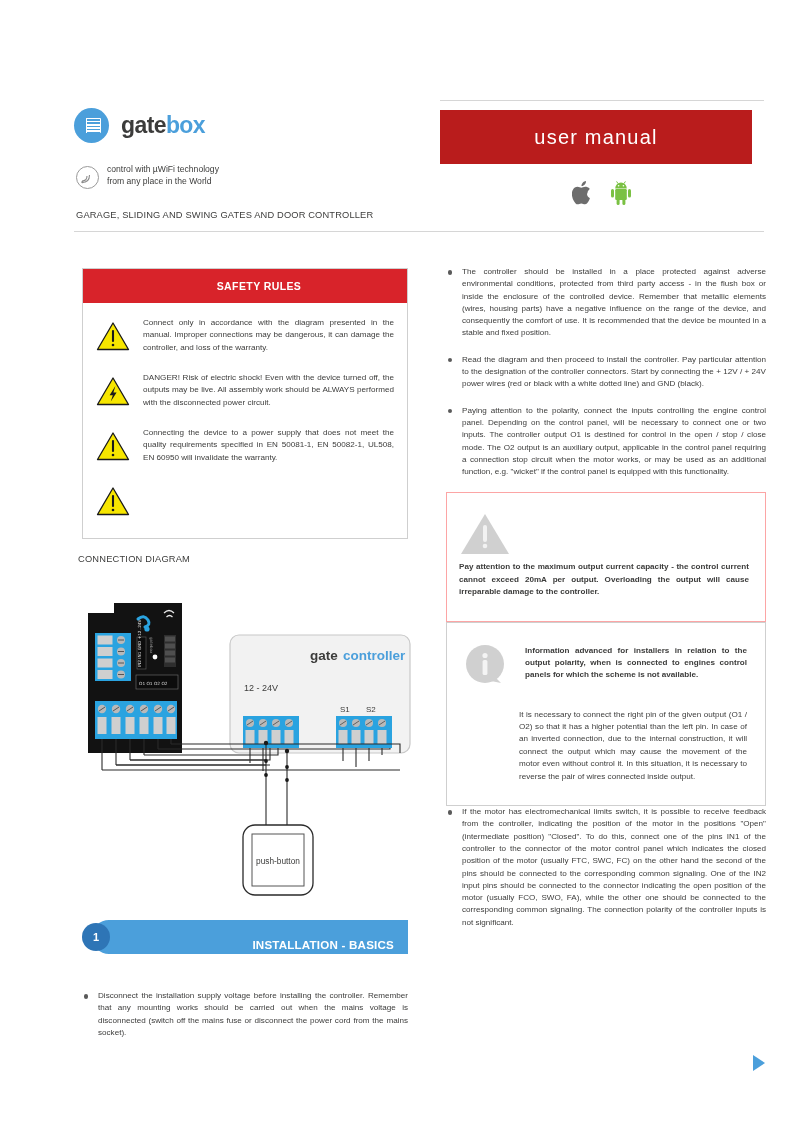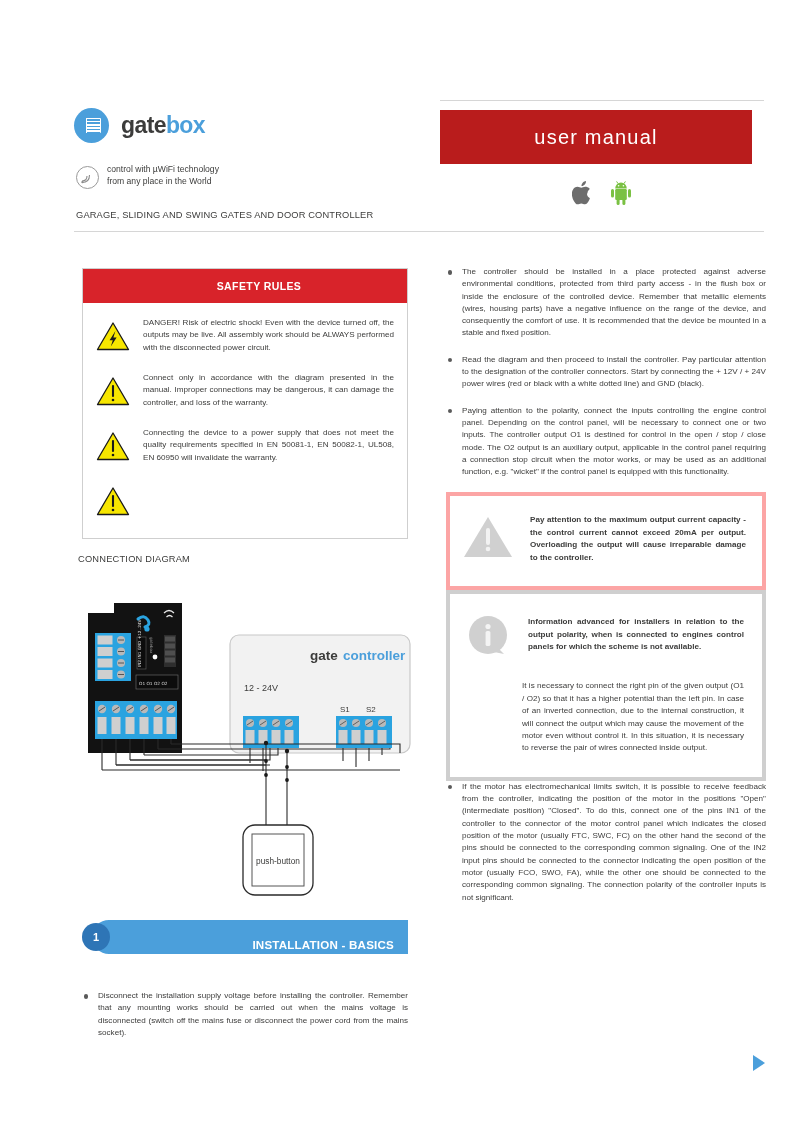--- a/index.html
+++ b/index.html
@@ -287,25 +287,26 @@
   ul.bullets li::before {
     content: "";
     position: absolute;
     left: 2px; top: 4.2px;
     width: 4.4px; height: 4.4px;
     border-radius: 50%;
     background: #5a5a5a;
   }
 
   .note-box {
-    border: 4px solid #fca5a5;
+    border: 1px solid #fca5a5;
     box-sizing: border-box;
     padding: 18px 16px 22px 12px;
     display: flex;
     align-items: flex-start;
+    flex-direction: column;
   }
   .note-box.info { border-color: #cfcfcf; display: block; padding: 20px 18px 22px 16px; }
   .note-icon { flex: 0 0 auto; margin-right: 16px; }
   .note-box p {
     margin: 0;
     font-size: 8.1px;
     line-height: 12.4px;
     font-weight: bold;
     text-align: justify;
     color: #3c3c3b;
@@ -407,35 +408,35 @@
   </div>
 
   <div class="safety-box">
     <div class="safety-head">SAFETY RULES</div>
     <div class="safety-body">
 
       <div class="safety-item">
         <span class="tri">
           <svg width="34" height="30" viewBox="0 0 34 30">
             <path d="M17 2 L32.5 28.5 L1.5 28.5 Z" fill="#f7e600" stroke="#1a1a1a" stroke-width="1.3" stroke-linejoin="round"></path>
-            <path d="M19.4 10 L13.6 19.2 L16.8 19.2 L14.8 25.6 L20.6 16.4 L17.4 16.4 Z" fill="#1a1a1a"></path>
-          </svg>
-        </span>
-        <p>DANGER! Risk of electric shock! Even with the device turned off, the outputs may be live. All assembly work should be ALWAYS performed with the disconnected power circuit.</p>
-      </div>
-
-      <div class="safety-item">
-        <span class="tri">
-          <svg width="34" height="30" viewBox="0 0 34 30">
-            <path d="M17 2 L32.5 28.5 L1.5 28.5 Z" fill="#f7e600" stroke="#1a1a1a" stroke-width="1.3" stroke-linejoin="round"></path>
             <path d="M17 10 L17 20" stroke="#1a1a1a" stroke-width="2.1" stroke-linecap="round"></path>
             <circle cx="17" cy="24" r="1.3" fill="#1a1a1a"></circle>
           </svg>
         </span>
         <p>Connect only in accordance with the diagram presented in the manual. Improper connections may be dangerous, it can damage the controller, and loss of the warranty.</p>
+      </div>
+
+      <div class="safety-item">
+        <span class="tri">
+          <svg width="34" height="30" viewBox="0 0 34 30">
+            <path d="M17 2 L32.5 28.5 L1.5 28.5 Z" fill="#f7e600" stroke="#1a1a1a" stroke-width="1.3" stroke-linejoin="round"></path>
+            <path d="M19.4 10 L13.6 19.2 L16.8 19.2 L14.8 25.6 L20.6 16.4 L17.4 16.4 Z" fill="#1a1a1a"></path>
+          </svg>
+        </span>
+        <p>DANGER! Risk of electric shock! Even with the device turned off, the outputs may be live. All assembly work should be ALWAYS performed with the disconnected power circuit.</p>
       </div>
 
       <div class="safety-item">
         <span class="tri">
           <svg width="34" height="30" viewBox="0 0 34 30">
             <path d="M17 2 L32.5 28.5 L1.5 28.5 Z" fill="#f7e600" stroke="#1a1a1a" stroke-width="1.3" stroke-linejoin="round"></path>
             <path d="M17 10 L17 20" stroke="#1a1a1a" stroke-width="2.1" stroke-linecap="round"></path>
             <circle cx="17" cy="24" r="1.3" fill="#1a1a1a"></circle>
           </svg>
         </span>

